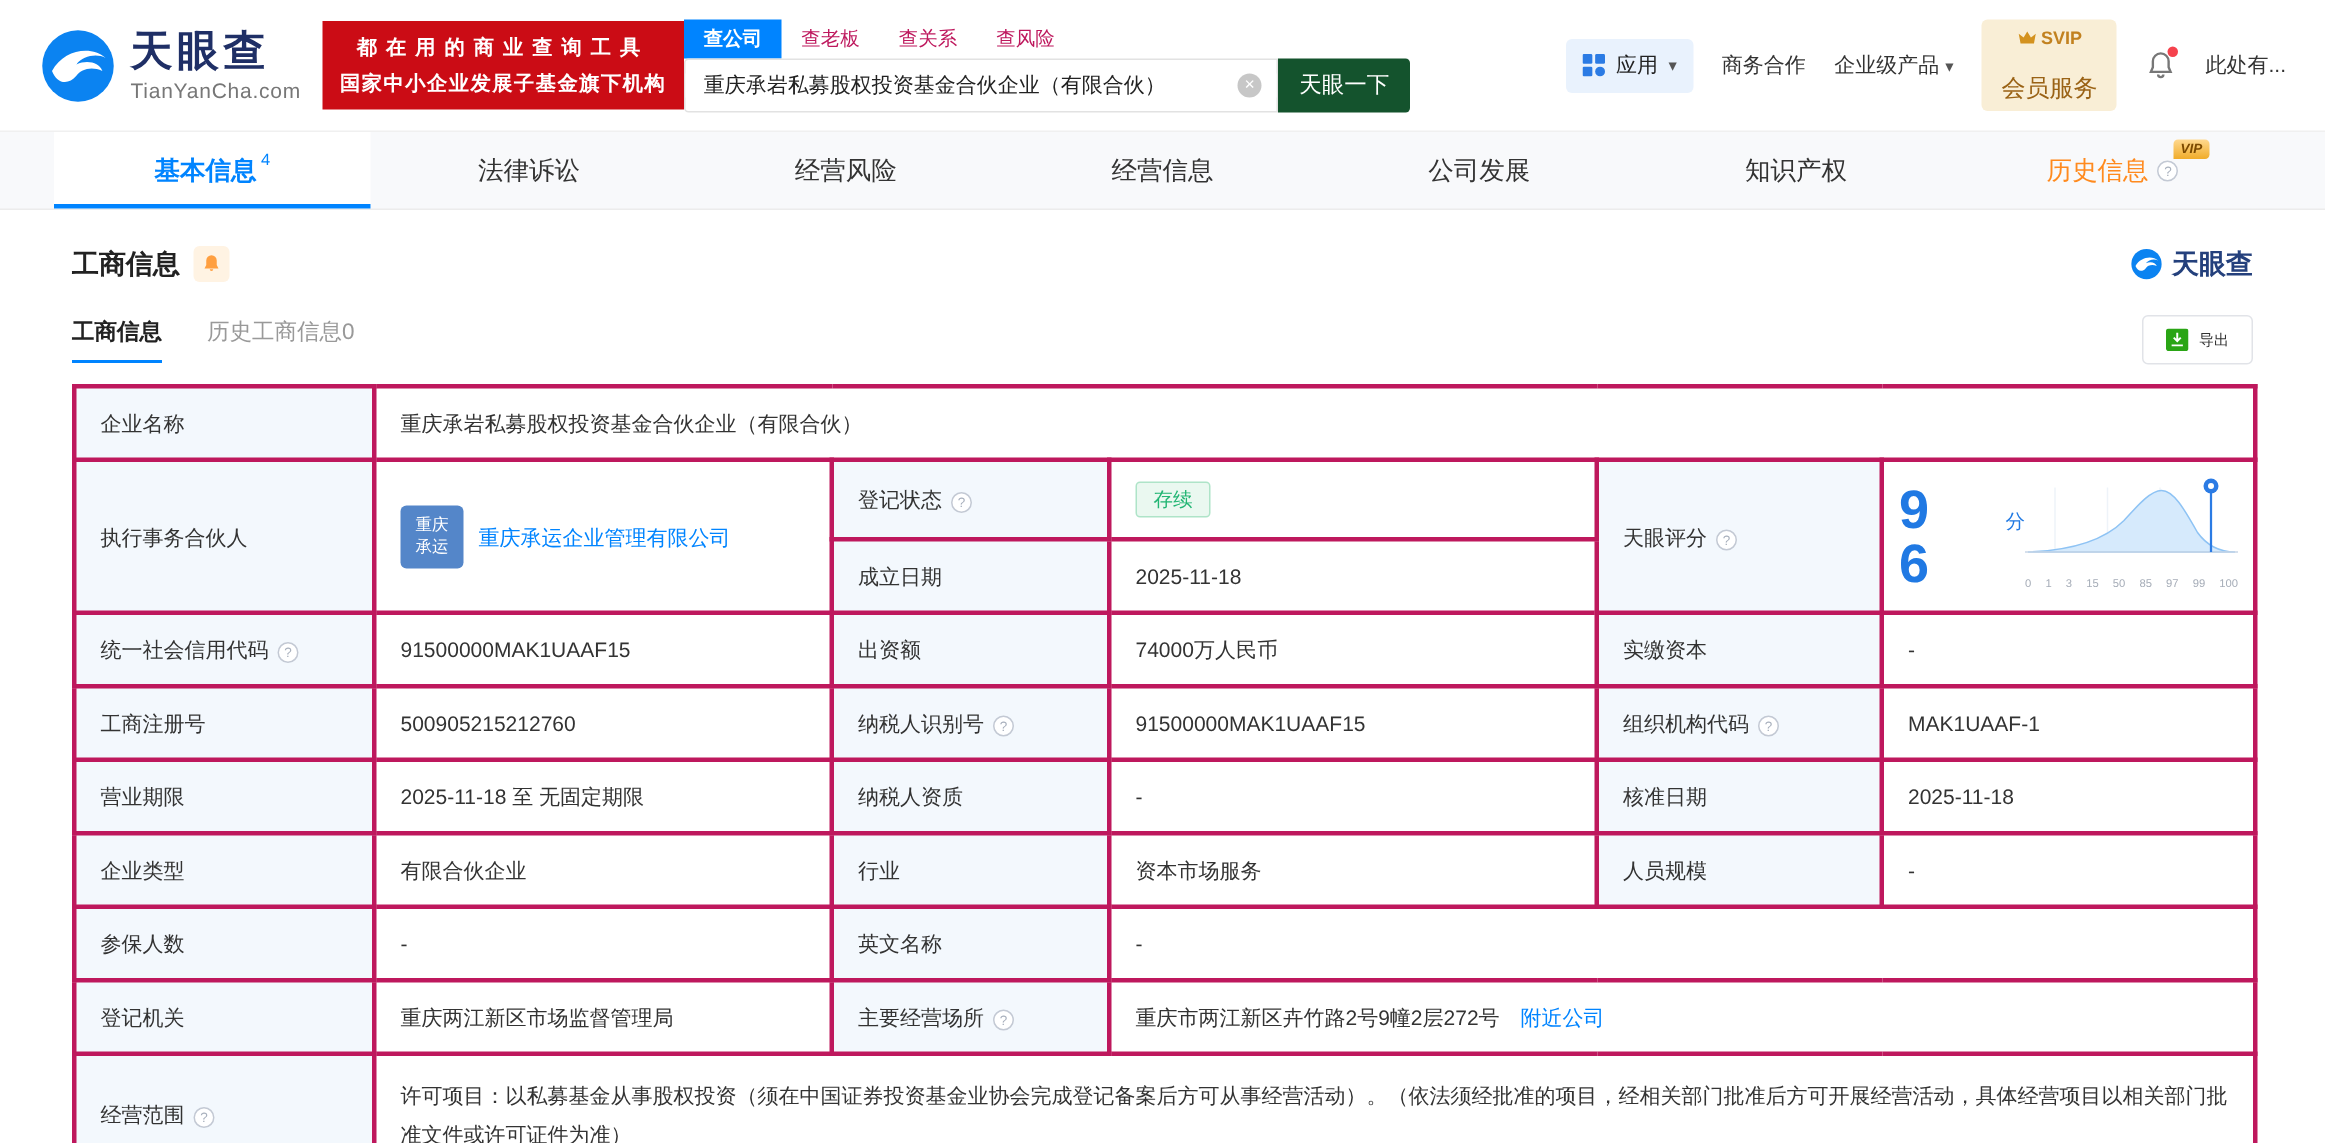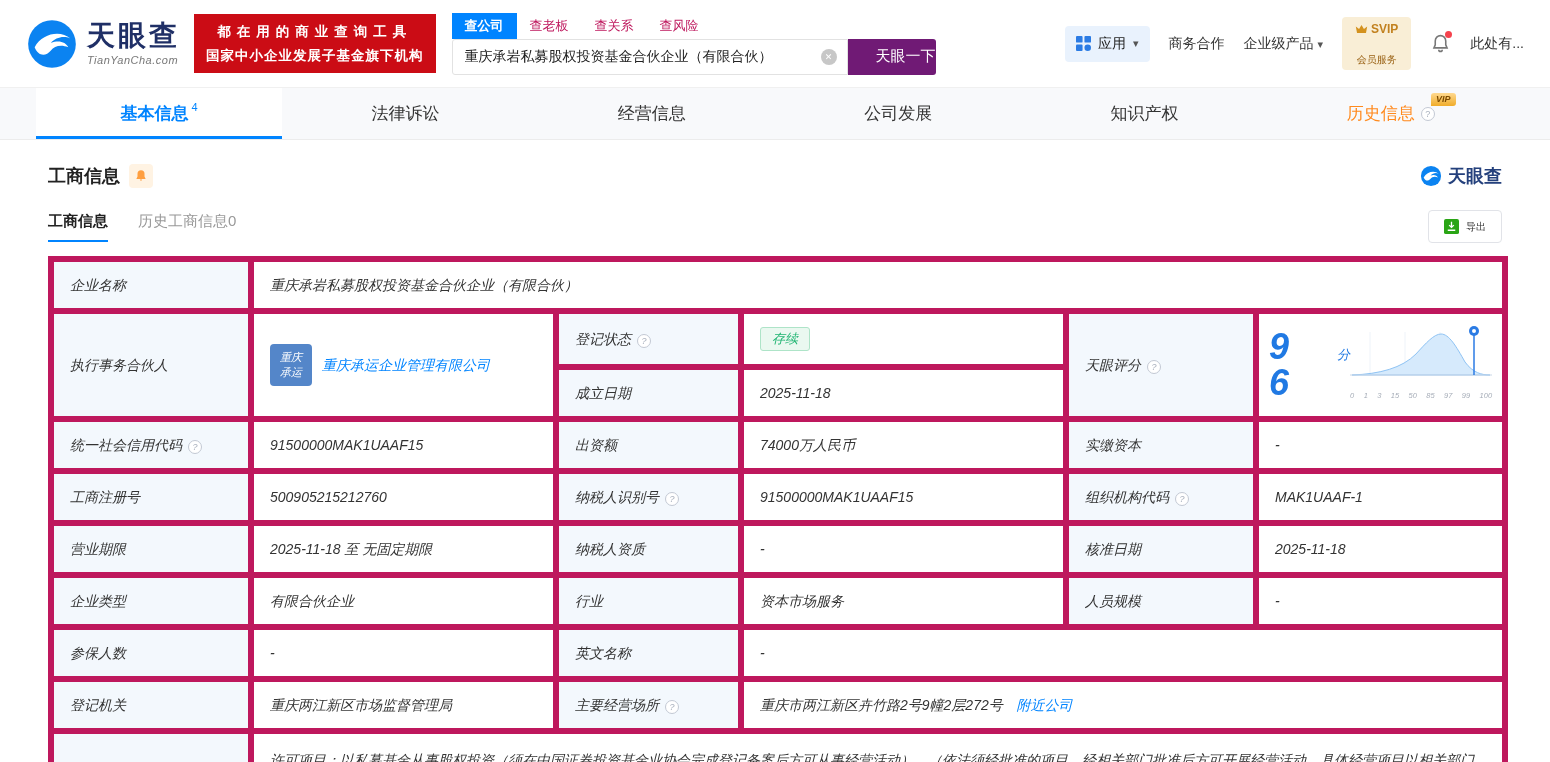--- a/index.html
+++ b/index.html
@@ -3,42 +3,42 @@
 <meta charset="utf-8">
 <style>
   * { margin:0; padding:0; box-sizing:border-box; }
   html,body { width:1550px; height:762px; overflow:hidden; }
   body { font-family:"Liberation Sans","DejaVu Sans",sans-serif; background:#fff; color:#333; }
 
   
   .header { height:88px; display:flex; align-items:center; padding:0 26px; background:#fff; border-bottom:1px solid #f0f0f0; }
   .logo { display:flex; align-items:center; gap:9px; cursor:pointer; }
   .logo-cn { font-size:28px; font-weight:bold; color:#1f2f66; letter-spacing:3px; line-height:1; }
-  .logo-en { font-size:11px; color:#777; margin-top:4px; letter-spacing:.5px;font-style:italic; }
+  .logo-en { font-size:14px; color:#777; margin-top:4px; letter-spacing:.5px; }
   .banner { margin-left:14px; background:#cb0c15; color:#fff; padding:6px 12px; font-size:13.5px; font-weight:bold; text-align:center; line-height:1.75; }
   .banner-l1 { letter-spacing:6px; }
   .banner-l2 { letter-spacing:1px; }
 
-  .search-module { margin-left:16px; }
+  .search-module { }
   .search-tabs { display:flex; align-items:flex-end; }
   .search-tab { font-size:13px; padding:4px 13px; color:#be185d; cursor:pointer; }
   .search-tab.active { background:#0084ff; color:#fff; font-weight:bold; }
   .search-bar { display:flex; height:36px; }
   .search-input-wrap { position:relative; width:396px; border:1px solid #e2e2e2; background:#fff; display:flex; align-items:center; border-radius:3px 0 0 3px; }
   .search-input { border:none; outline:none; width:100%; padding:0 36px 0 12px; font-size:14px; color:#222; font-family:inherit; }
   .clear-btn { position:absolute; right:10px; width:16px; height:16px; border-radius:50%; background:#c7c7c7; color:#fff; font-size:9px; display:flex; align-items:center; justify-content:center; cursor:pointer; }
-  .search-btn { width:88px; background:#701a75; color:#fff; font-size:15px; border:none; border-radius:0 3px 3px 0; cursor:pointer; font-family:inherit;text-align:right; }
+  .search-btn { width:88px; background:#14532d; color:#fff; font-size:15px; border:none; border-radius:0 3px 3px 0; cursor:pointer; font-family:inherit; }
 
   .header-right { margin-left:auto; display:flex; align-items:center; gap:19px;justify-content:space-between; }
   .apps-chip { display:flex; align-items:center; gap:7px; background:#e9f2fd; border-radius:4px; padding:9px 11px; font-size:14px; color:#222; cursor:pointer; }
   .caret { font-size:11px; color:#555; }
   .hlink { font-size:14px; color:#333; text-decoration:none; cursor:pointer; white-space:nowrap; }
   .svip-chip { background:#f9eed6; border-radius:4px; padding:4px 13px; text-align:center; cursor:pointer; line-height:1.35; }
   .svip-top { display:flex; align-items:center; justify-content:center; gap:3px; font-size:12px; font-weight:bold; color:#c2811f; }
-  .svip-bottom { font-size:10px; color:#9a6215;margin-top:16px; }
+  .svip-bottom { font-size:16px; color:#9a6215;margin-top:16px; }
   .bell-wrap { position:relative; cursor:pointer; display:flex; }
   .bell-dot { position:absolute; top:-2px; right:-1px; width:7px; height:7px; background:#f5424d; border-radius:50%; }
   .user-text { font-size:14px; color:#333; cursor:pointer; white-space:nowrap; }
 
   
   .nav-bar { height:52px; background:#f8f9fb; border-bottom:1px solid #ececec; display:flex; padding:0 36px; }
   .nav-tab { flex:1; display:flex; align-items:center; justify-content:center; font-size:17px; color:#333; cursor:pointer; position:relative; }
   .nav-tab.active { background:#fff; color:#0084ff; font-weight:bold; box-shadow:inset 0 -3px 0 #0084ff; }
   .nav-tab sup { font-size:11px; color:#0084ff; margin-left:3px; transform:translateY(-7px); font-weight:normal; }
   .nav-tab.vip { color:#ff8a1e; }
@@ -51,21 +51,21 @@
   .section-title { display:flex; align-items:center; gap:9px; font-size:18px; font-weight:bold; color:#222; }
   .title-bell { width:24px; height:24px; background:#fff3e3; border-radius:4px; display:flex; align-items:center; justify-content:center; cursor:pointer; }
   .brand { display:flex; align-items:center; gap:6px; font-size:18px; font-weight:bold; color:#24407c; }
 
   .subtab-row { display:flex; align-items:center; margin-top:22px; }
   .subtab { font-size:15px; color:#999; margin-right:30px; padding-bottom:9px; cursor:pointer; border-bottom:2px solid transparent; }
   .subtab.active { color:#222; font-weight:bold; border-bottom-color:#0084ff; }
   .export-btn { margin-left:auto; display:flex; align-items:center; gap:7px; border:1px solid #e1e3e8; border-radius:4px; padding:8px 15px; font-size:10px; color:#333; background:#fff; cursor:pointer; font-family:inherit; }
 
   table.info { width:100%; border-collapse:collapse; table-layout:fixed; margin-top:13px; font-size:14px; }
-  table.info td { border:6px solid #be185d; padding:13px 16px; vertical-align:middle; color:#333; line-height:20px; word-break:break-all;font-style:italic; }
+  table.info td { border:3px solid #be185d; padding:13px 16px; vertical-align:middle; color:#333; line-height:20px; word-break:break-all; }
   td.lbl { background:#f3f8fd; color:#444; }
   .blue-link { color:#0084ff; text-decoration:none; cursor:pointer; }
   .status-badge { display:inline-block; background:#eaf8f0; color:#21b573; border:1px solid #aee4c8; padding:1px 11px; border-radius:3px; font-size:13px; }
   .partner { display:flex; align-items:center; gap:10px; }
   .partner-logo { width:42px; height:42px; background:#5486c9; color:#fff; border-radius:4px; display:flex; flex-direction:column; align-items:center; justify-content:center; font-size:11px; line-height:1.35; flex:none; }
   .score-cell-inner { display:flex; align-items:center; justify-content:space-between; }
   .score-num-wrap { display:flex; align-items:baseline;gap:44px; }
   .score-num { font-size:36px; font-weight:bold; color:#2079e3; line-height:1; }
   .score-unit { font-size:13px; color:#2079e3; margin-left:3px; }
   .score-chart { width:142px; }
@@ -144,20 +144,23 @@
     </div>
   </header>
 
   <nav class="nav-bar">
     <div class="nav-tab active">
       <span>基本信息</span>
         <sup>4</sup>
     </div>
     <div class="nav-tab">
         <span>法律诉讼</span>
+      </div>
+    <div class="nav-tab">
+        <span>经营风险</span>
       </div>
     <div class="nav-tab">
         <span>经营信息</span>
       </div>
     <div class="nav-tab">
         <span>公司发展</span>
       </div>
     <div class="nav-tab">
         <span>知识产权</span>
       </div>

